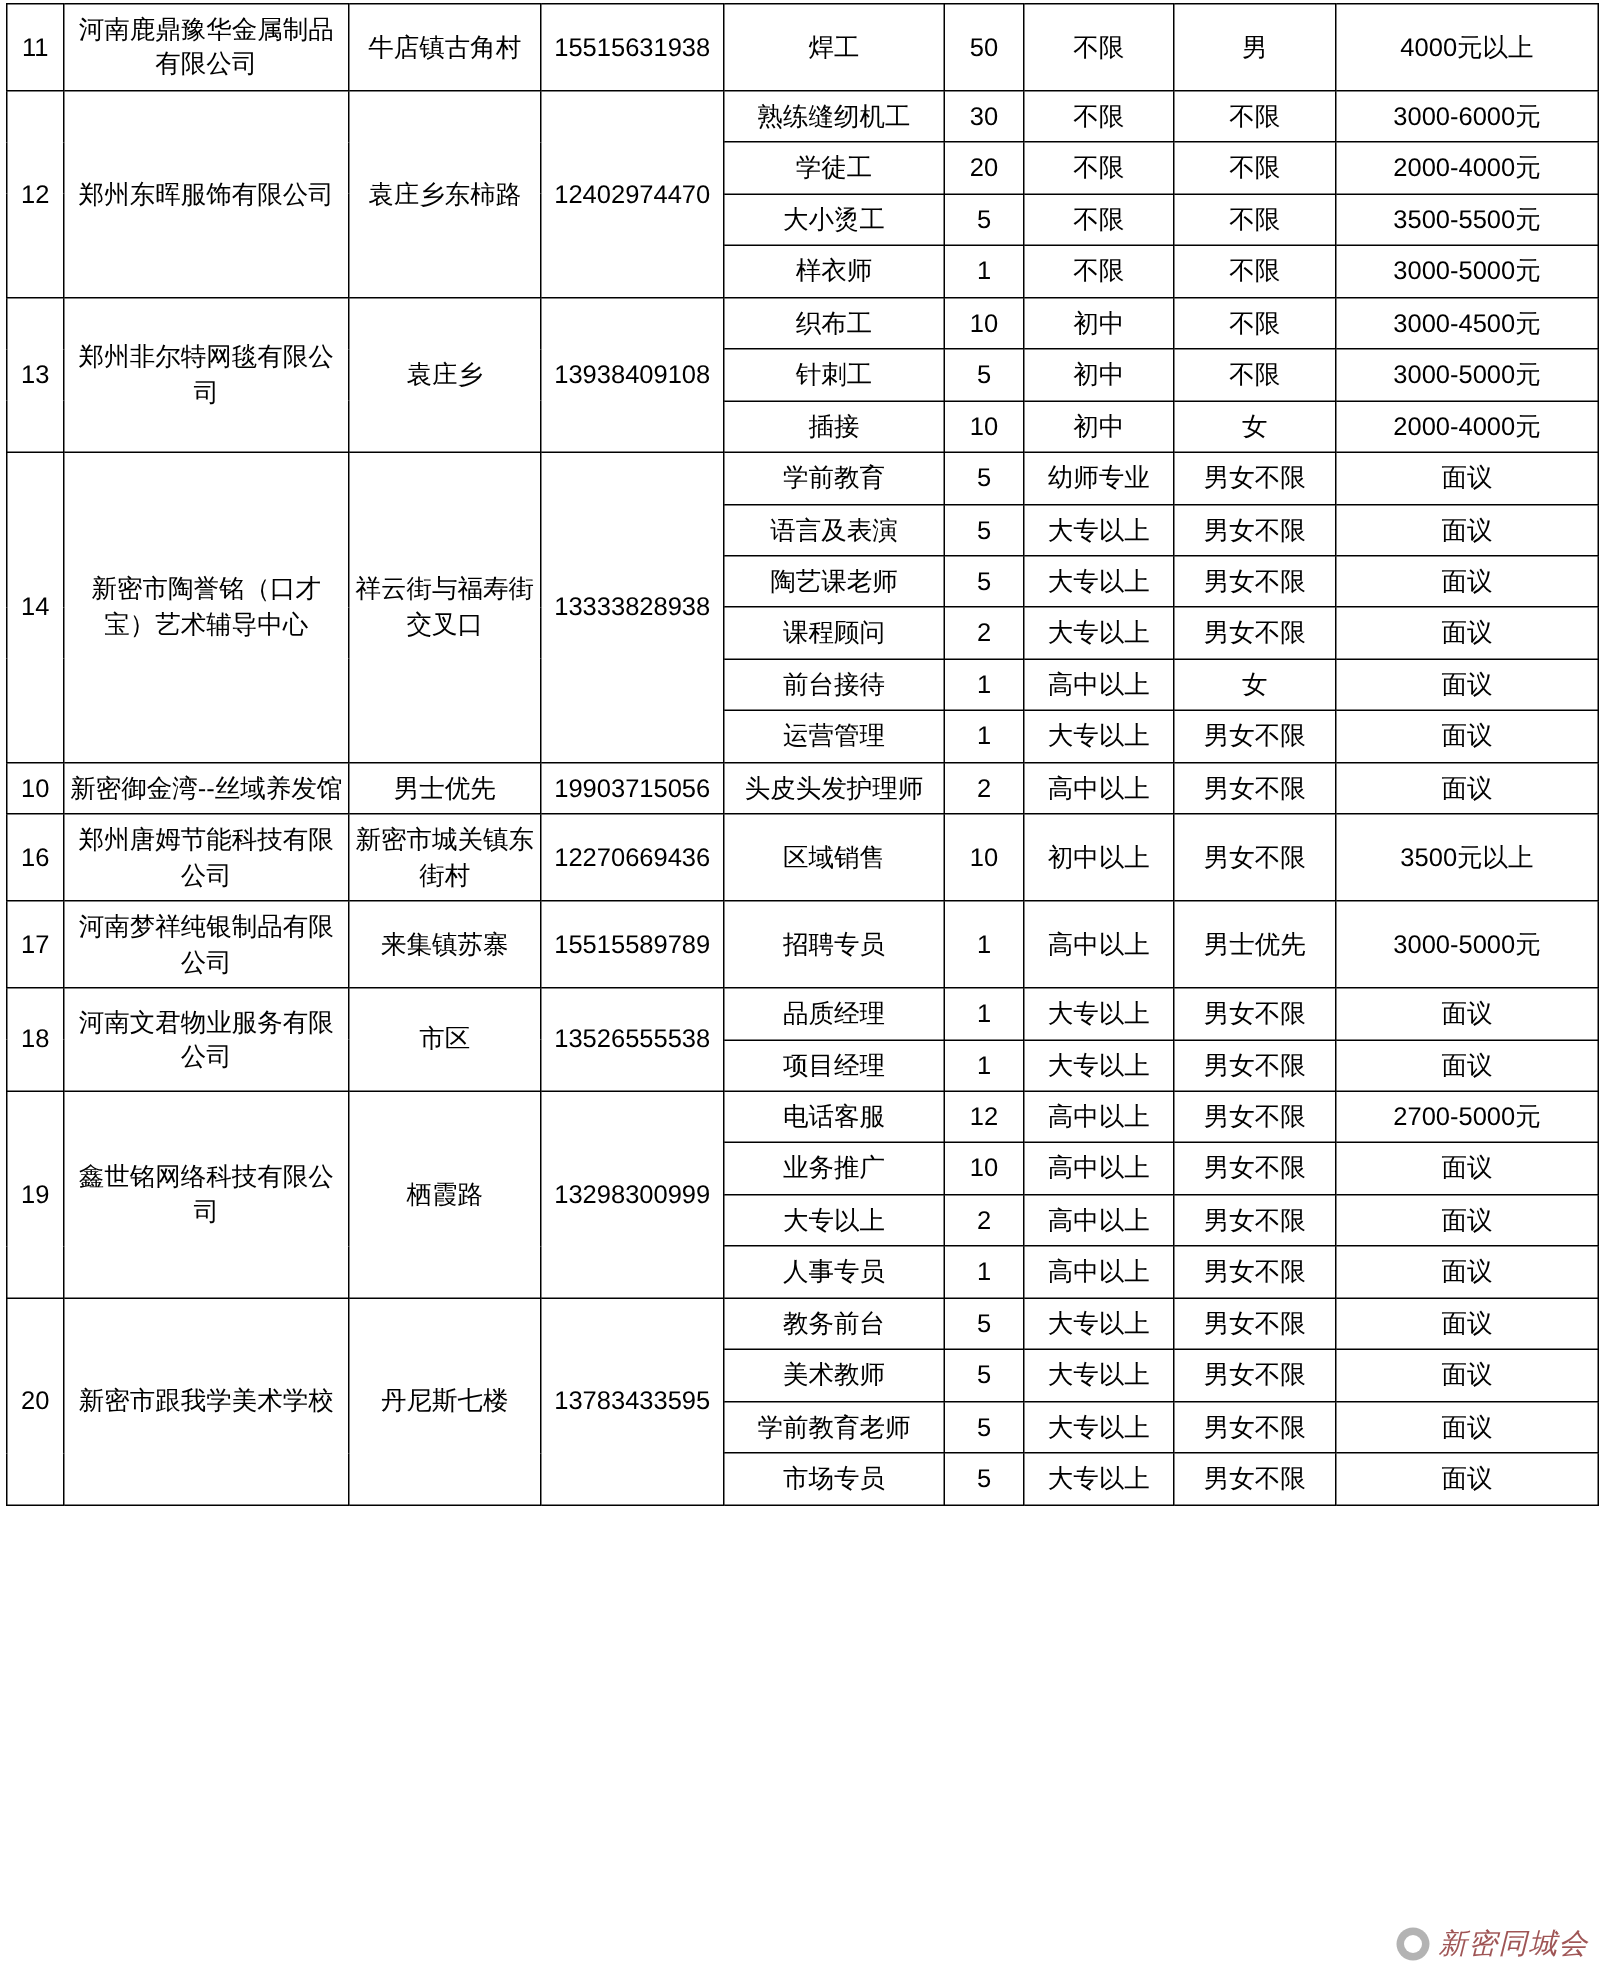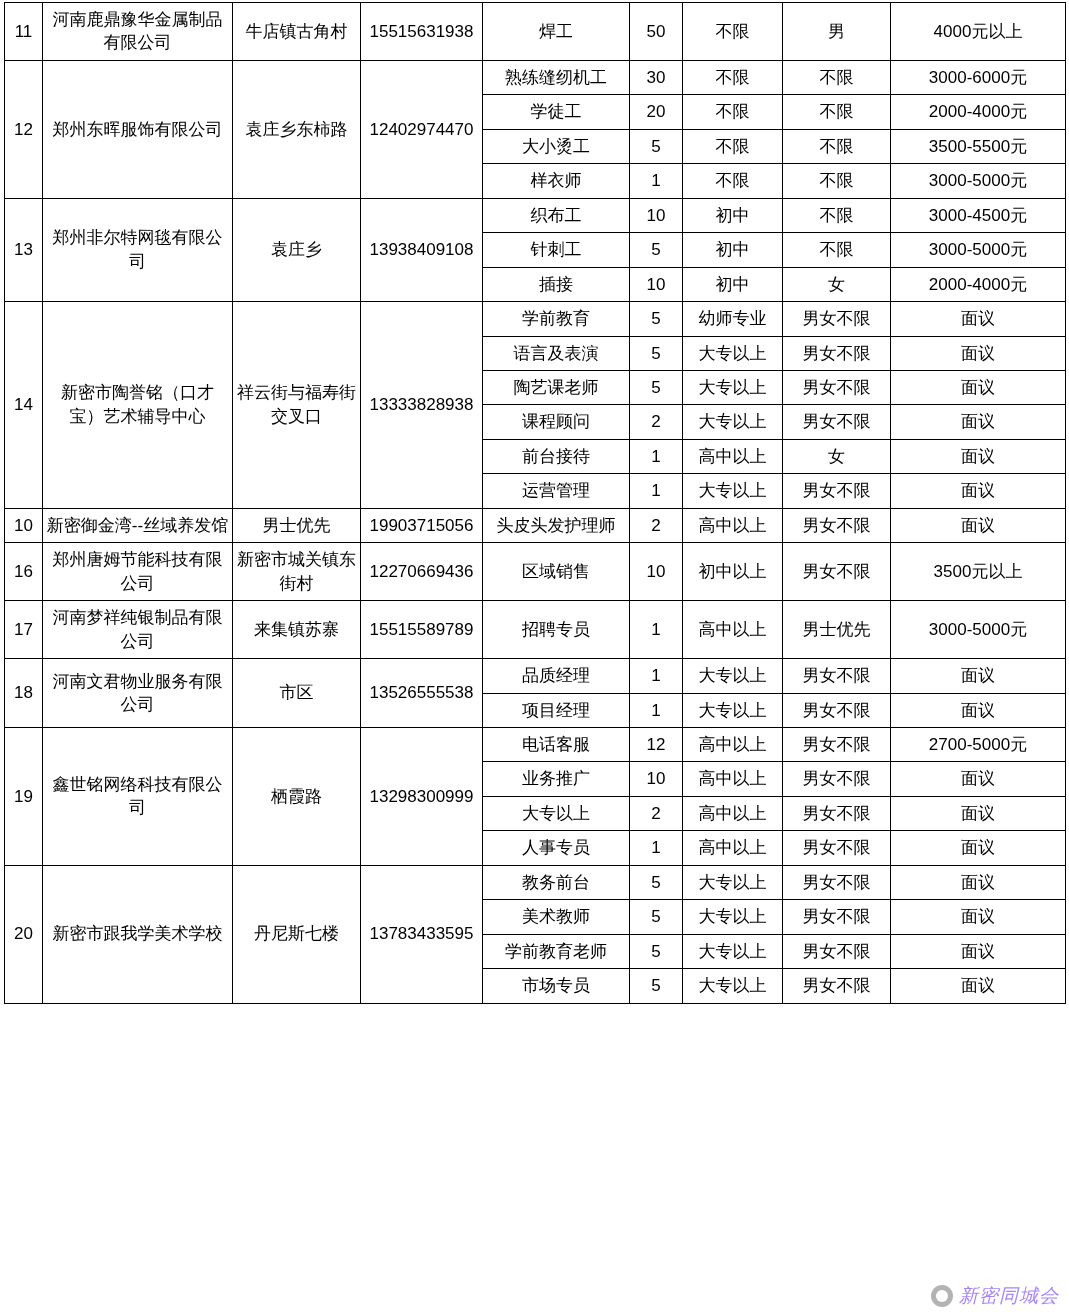--- a/index.html
+++ b/index.html
@@ -50,21 +50,21 @@
   td.num { }
   td.salary { }
 
   .watermark {
     position: absolute;
     right: 10px;
     bottom: 6px;
     display: flex;
     align-items: center;
     gap: 6px;
-    color: #8b5cf6;
+    color: #7f1d1d;
     font-size: 19px;
     font-style: italic;
     letter-spacing: 1px;
     opacity: .75;
     pointer-events: none;
   }
   .watermark .wm-logo {
     width: 22px;
     height: 22px;
     border-radius: 50%;

